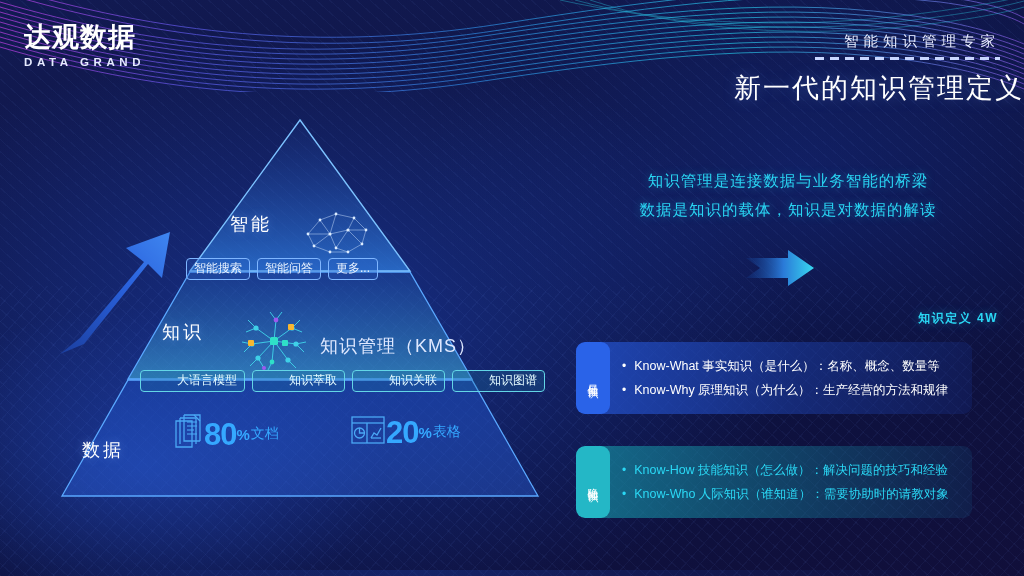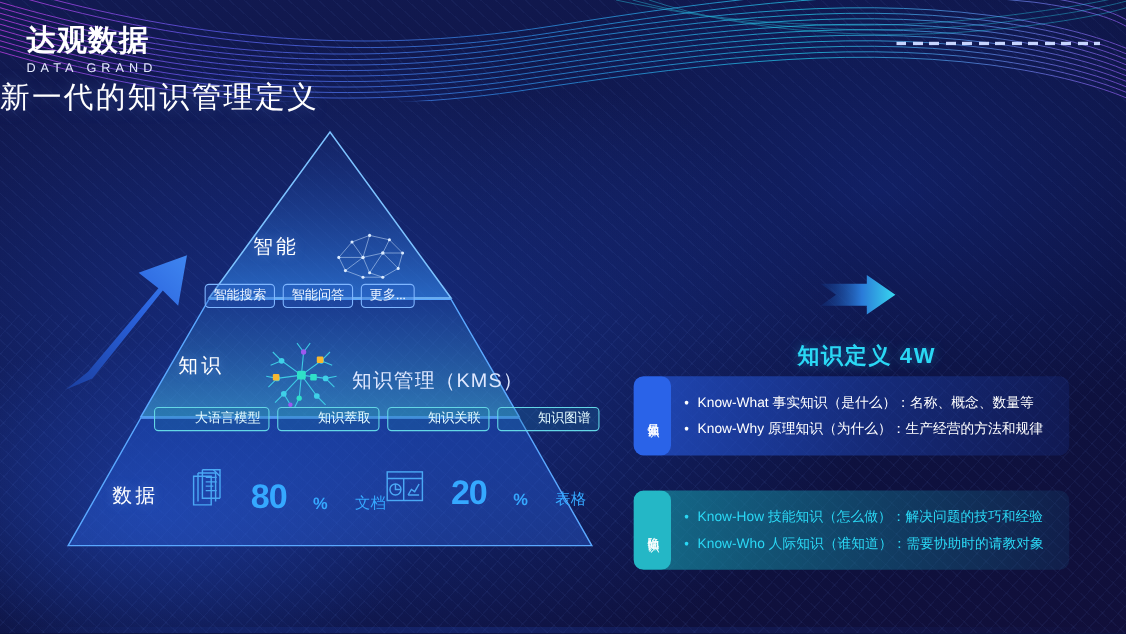--- a/index.html
+++ b/index.html
@@ -33,62 +33,62 @@
   }
   
   .wavewrap{position:absolute;left:0;top:0;width:1024px;height:92px;overflow:hidden;}
   
   .logo{position:absolute;left:24px;top:22px;}
   .logo-cn{
     font-size:27px;font-weight:bold;color:#ffffff;letter-spacing:1px;
     font-family:"DejaVu Sans","Liberation Sans",sans-serif;line-height:1.1;
   }
   .logo-en{
-    font-size:11.5px;color:#e6ebff;letter-spacing:4.6px;margin-top:4px;font-weight:normal;
+    font-size:11.5px;color:#e6ebff;letter-spacing:4.6px;margin-top:4px;font-weight:bold;
   }
   .tagline{
     position:absolute;right:24px;top:32px;text-align:right;
   }
   .tagline-txt{
     font-size:14.5px;color:#e9eeff;letter-spacing:5px;
   }
   .tagline-dash{
     margin-top:6px;height:3px;width:185px;margin-left:auto;
     background-image:repeating-linear-gradient(90deg,#c8d6ff 0px,#c8d6ff 9px,rgba(0,0,0,0) 9px,rgba(0,0,0,0) 15px);
   }
   .title{
-    position:absolute;left:0;right:0;top:70px;text-align:left;
+    position:absolute;left:0;right:0;top:70px;text-align:right;
     font-size:27px;color:#ffffff;letter-spacing:2px;font-weight:normal;
     text-shadow:0 0 14px rgba(110,160,255,0.35);
   }
   
   #pyramid{position:absolute;left:40px;top:118px;width:520px;height:390px;}
   .arrow-up{position:absolute;left:18px;top:108px;width:118px;height:130px;}
   
   .tier-label{
     position:absolute;color:#ffffff;font-size:18px;letter-spacing:3px;
     text-shadow:0 0 10px rgba(120,170,255,0.45);
   }
   #lbl-zhineng{left:190px;top:94px;}
   #lbl-zhishi{left:122px;top:202px;}
-  #lbl-shuju{left:42px;top:320px;margin-left:20px;}
+  #lbl-shuju{left:42px;top:320px;}
   .kms-text{
     position:absolute;left:280px;top:216px;font-size:18px;color:#dfe8ff;letter-spacing:1px;
   }
-  .tagrow{position:absolute;display:flex;gap:7px;align-items:flex-end;font-family:Liberation Serif, serif;}
+  .tagrow{position:absolute;display:flex;gap:7px;align-items:flex-end;}
   .ptag{
     border:1px solid #7fb6ff;border-radius:4px;padding:2px 7px 3px 7px;
     font-size:12px;color:#eaf3ff;background:rgba(40,95,200,0.30);
     white-space:nowrap;line-height:1.25;
   }
   .ptag.cy{border-color:#63d6e6;color:#e4fbff;background:rgba(30,120,160,0.28);padding-left:36px;}
   #row-top{left:146px;top:140px;}
   #row-mid{left:100px;top:252px;}
   #row-bot{left:20px;top:355px;}
-  .stat{position:absolute;display:flex;align-items:flex-end;gap:24px;margin-top:12px;}
+  .stat{position:absolute;display:flex;align-items:center;gap:0;}
   #stat-doc{left:134px;top:296px;}
   #stat-tbl{left:310px;top:296px;}
   .statnum{font-size:31px;font-weight:bold;color:#35a8ff;letter-spacing:-1px;line-height:1;}
   .statpct{font-size:15px;font-weight:bold;color:#35a8ff;}
   .statlbl{font-size:14px;color:#35a8ff;margin-left:1px;}
   
   .lead{position:absolute;left:578px;top:166px;width:420px;text-align:center;}
   .lead-line{font-size:15.5px;color:#29d4f2;letter-spacing:1px;line-height:29px;
     text-shadow:0 0 10px rgba(40,200,240,0.35);}
   .pillrow{position:absolute;left:552px;top:252px;width:424px;height:34px;}
@@ -96,22 +96,22 @@
     position:absolute;top:0;height:30px;border-radius:16px;
     display:flex;align-items:center;justify-content:center;
     font-size:13.5px;color:#ffffff;letter-spacing:0.5px;
   }
   #pill-left{left:0;width:170px;background:linear-gradient(90deg,#1b49c4 0%,#2b63e0 50%,#1b49c4 100%);
     box-shadow:0 0 12px rgba(40,90,220,0.55);}
   #pill-right{left:268px;width:156px;background:linear-gradient(90deg,#0f6f93 0%,#1796b6 50%,#0f6f93 100%);
     box-shadow:0 0 12px rgba(25,150,190,0.5);}
   .arrow-mid{position:absolute;left:192px;top:-4px;width:72px;height:40px;}
   .fw-title{
-    position:absolute;left:578px;top:310px;width:420px;text-align:center;
-    font-size:20px;font-weight:bold;color:#2ad8f5;letter-spacing:1.5px;
+    position:absolute;left:578px;top:310px;width:420px;text-align:right;
+    font-size:12px;font-weight:bold;color:#2ad8f5;letter-spacing:1.5px;
     text-shadow:0 0 10px rgba(40,200,240,0.4);
   }
   .fwbox{position:absolute;display:flex;border-radius:9px;overflow:hidden;}
   #fw-exp{left:576px;top:342px;width:396px;height:72px;
     background:linear-gradient(90deg,rgba(35,80,200,0.80) 0%,rgba(28,62,165,0.55) 55%,rgba(22,45,130,0.30) 100%);}
   #fw-tac{left:576px;top:446px;width:396px;height:72px;
     background:linear-gradient(90deg,rgba(22,140,160,0.72) 0%,rgba(20,110,140,0.50) 55%,rgba(20,70,115,0.26) 100%);}
   .fwtab{
     width:34px;flex:0 0 34px;display:flex;align-items:center;justify-content:center;
     font-size:10.5px;color:#ffffff;line-height:13px;text-align:center;letter-spacing:1px;
@@ -168,20 +168,21 @@
       </g>
     </svg>
   </div>
 
   <div class="logo">
     <div class="logo-cn">达观数据</div>
     <div class="logo-en">DATA GRAND</div>
   </div>
 
   <div class="tagline">
+    <div class="tagline-txt">智能知识管理专家</div>
     <div class="tagline-dash"></div>
   </div>
 
   <div class="title">新一代的知识管理定义</div>
 
   <div id="pyramid">
     <svg width="520" height="390" viewBox="0 0 520 390" xmlns="http://www.w3.org/2000/svg">
       <defs>
         <linearGradient id="t1" x1="0" y1="0" x2="0" y2="1">
           <stop offset="0%" stop-color="#1b3a8f" stop-opacity="0.15"></stop>
@@ -347,20 +348,22 @@
       <span class="statpct">%</span>
       <span class="statlbl">表格</span>
     </div>
 
     
     <div class="tagrow" id="row-bot">
     </div>
   </div>
 
   <div class="lead">
+    <div class="lead-line">知识管理是连接数据与业务智能的桥梁</div>
+    <div class="lead-line">数据是知识的载体，知识是对数据的解读</div>
   </div>
 
   <div class="pillrow">
     <div class="arrow-mid">
       <svg width="72" height="40" viewBox="0 0 72 40" xmlns="http://www.w3.org/2000/svg">
         <defs>
           <linearGradient id="fa" x1="0" y1="0" x2="1" y2="0">
             <stop offset="0%" stop-color="#123a8c" stop-opacity="0.25"></stop>
             <stop offset="55%" stop-color="#2a7ad8"></stop>
             <stop offset="100%" stop-color="#38d8f0"></stop>

